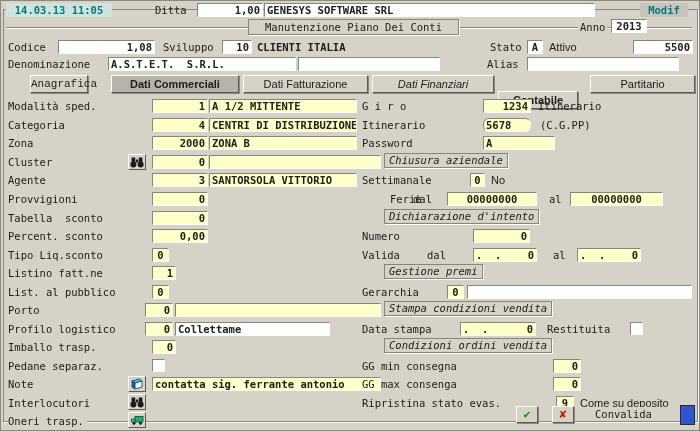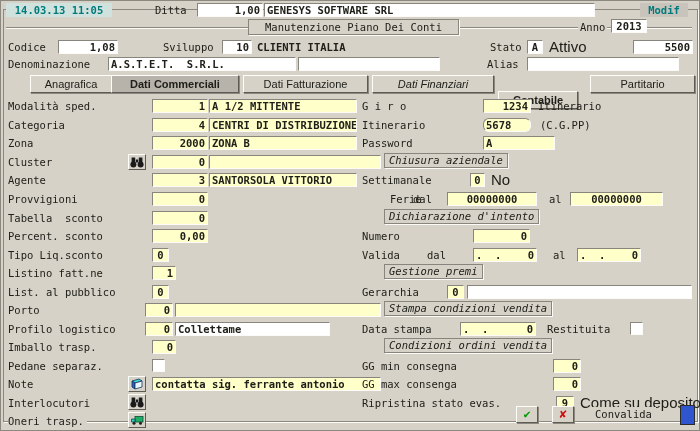--- a/index.html
+++ b/index.html
@@ -3,21 +3,21 @@
 <meta charset="utf-8">
 <style>
   html,body{margin:0;padding:0;}
   body{
     width:700px;height:431px;position:relative;overflow:hidden;
     background:#d6d2c8;
     font-family:"DejaVu Sans Mono",monospace;font-size:10.5px;color:#20201a;
     outline:1px solid #8a887f;outline-offset:-1px;
   }
   .lbl{position:absolute;white-space:pre;line-height:14px;height:14px;}
-  .sans{font-family:"Liberation Sans",sans-serif;font-size:15px;}
+  .sans{font-family:"Liberation Sans",sans-serif;font-size:11px;}
   .f{
     position:absolute;box-sizing:border-box;height:14px;line-height:12px;
     padding:0 2px;font-weight:bold;white-space:pre;overflow:hidden;
     background:#ffffc9;
     border-top:1px solid #87857c;border-left:1px solid #87857c;
     border-bottom:1px solid #fcfbf7;border-right:1px solid #fcfbf7;
   }
   .w{background:#ffffff;}
   .num{text-align:right;}
   .ctr{text-align:center;}
@@ -78,36 +78,36 @@
 <div class="lbl" style="left:155px;top:3px;">Ditta</div>
 <div class="f w num" style="left:197px;top:3px;width:66px;">1,00</div>
 <div class="f w" style="left:264px;top:3px;width:331px;">GENESYS SOFTWARE SRL</div>
 <div class="badge modif" style="left:640px;top:3px;width:48px;">Modif</div>
 
 <div class="titlebox" style="left:248px;top:19px;">Manutenzione Piano Dei Conti</div>
 <div class="lbl" style="left:578px;top:20px;background:#d6d2c8;padding:0 2px;">Anno</div>
 <div class="f w ctr" style="left:611px;top:19px;width:36px;">2013</div>
 
 <div class="lbl" style="left:8px;top:40px;">Codice</div>
-<div class="f w num" style="left:58px;top:40px;width:60px;">1,08</div>
+<div class="f w num" style="left:58px;top:40px;width:97px;">1,08</div>
 <div class="lbl" style="left:163px;top:40px;">Sviluppo</div>
 <div class="f w num" style="left:222px;top:40px;width:30px;">10</div>
 <div class="lbl" style="left:257px;top:40px;font-weight:bold;">CLIENTI ITALIA</div>
 <div class="lbl" style="left:490px;top:40px;">Stato</div>
 <div class="f w ctr" style="left:527px;top:40px;width:16px;">A</div>
 <div class="lbl sans" style="left:549px;top:40px;">Attivo</div>
 <div class="f w num" style="left:633px;top:40px;width:60px;">5500</div>
 
 <div class="lbl" style="left:8px;top:57px;">Denominazione</div>
 <div class="f w" style="left:108px;top:57px;width:188px;">A.S.T.E.T.  S.R.L.</div>
 <div class="f w" style="left:298px;top:57px;width:142px;"></div>
 <div class="lbl" style="left:487px;top:57px;">Alias</div>
 <div class="f w" style="left:527px;top:57px;width:152px;"></div>
 
-<div class="tab" style="left:30px;top:75px;width:82px;">Anagrafica</div>
+<div class="tab" style="left:30px;top:75px;width:58px;font-family:Liberation Mono, monospace;">Anagrafica</div>
 <div class="tab active" style="left:111px;top:75px;width:128px;">Dati Commerciali</div>
 <div class="tab" style="left:243px;top:75px;width:125px;">Dati Fatturazione</div>
 <div class="tab" style="left:372px;top:75px;width:122px;font-style:italic;">Dati Finanziari</div>
 <div class="tab" style="left:498px;top:91px;width:80px;font-weight:bold;">Contabile</div>
 <div class="tab" style="left:590px;top:75px;width:105px;">Partitario</div>
 
 <div class="lbl" style="left:8px;top:99px;">Modalità sped.</div>
 <div class="f num" style="left:152px;top:99px;width:56px;">1</div>
 <div class="f" style="left:209px;top:99px;width:148px;">A 1/2 MITTENTE</div>
 

